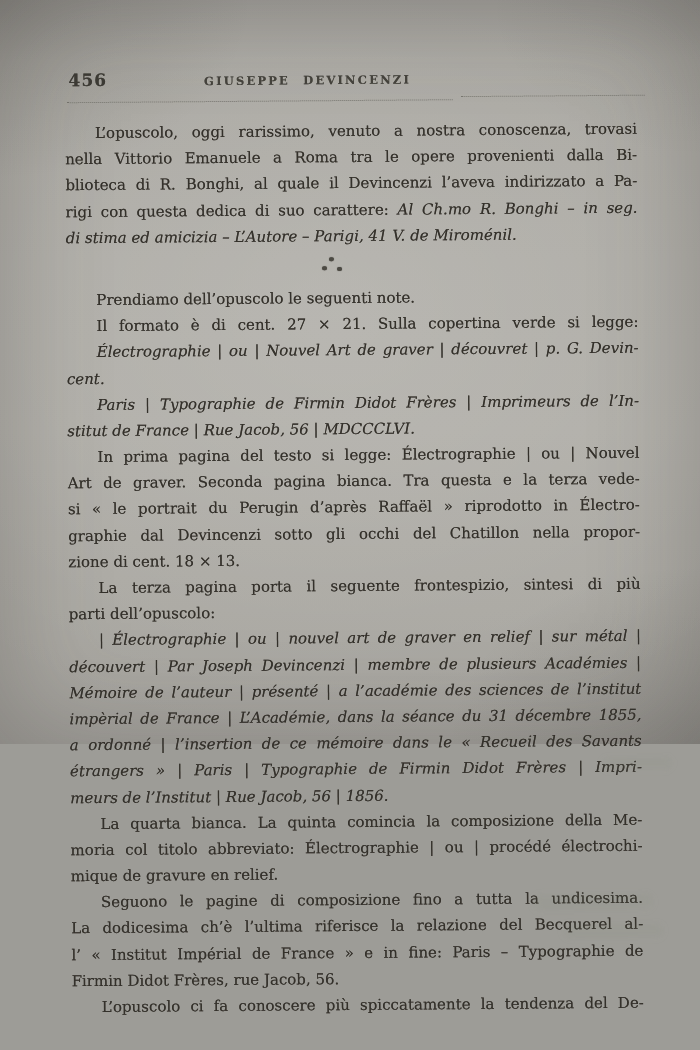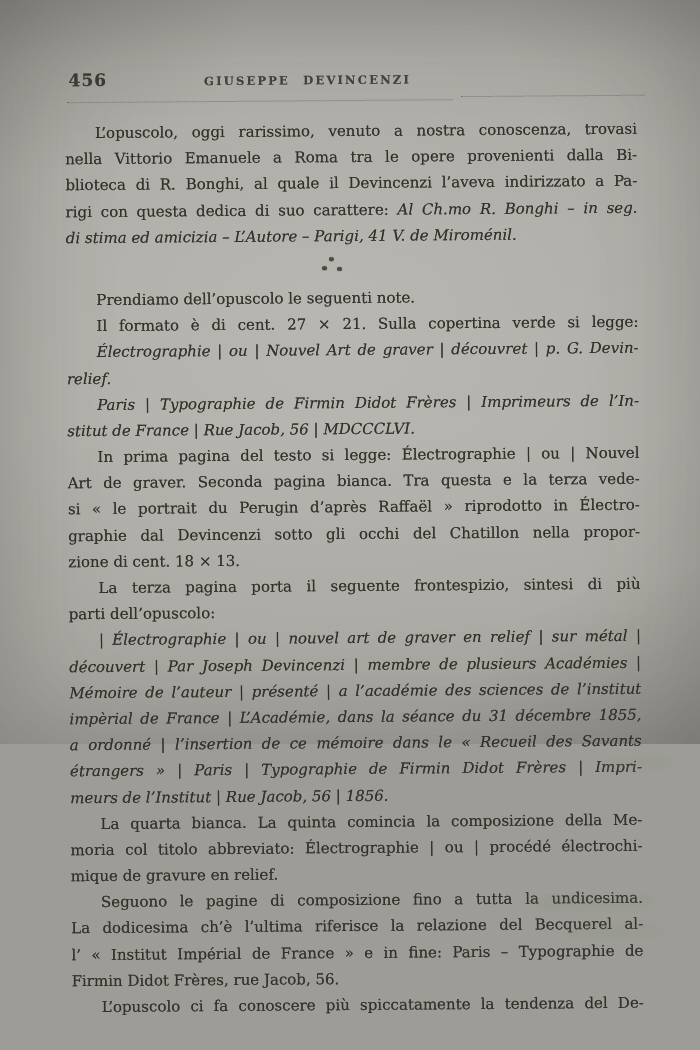--- a/index.html
+++ b/index.html
@@ -108,21 +108,21 @@
           <span class="dot d3"></span>
         </div>
         <div class="para">
           <div class="line ind"><span>Prendiamo dell’opuscolo le seguenti note.</span></div>
         </div>
         <div class="para">
           <div class="line just ind"><span>Il formato è di cent. 27 × 21. Sulla copertina verde si legge:</span></div>
         </div>
         <div class="para">
           <div class="line just ind"><span class="it">Électrographie | ou | Nouvel Art de graver | découvret | p. G. Devin-</span></div>
-          <div class="line"><span class="it">relief.</span></div>
+          <div class="line"><span class="it">cent.</span></div>
         </div>
         <div class="para">
           <div class="line just ind"><span class="it">Paris | Typographie de Firmin Didot Frères | Imprimeurs de l’In-</span></div>
           <div class="line"><span class="it">stitut de France | Rue Jacob, 56 | MDCCCLVI.</span></div>
         </div>
         <div class="para">
           <div class="line just ind"><span>In prima pagina del testo si legge: Électrographie | ou | Nouvel</span></div>
           <div class="line just"><span>Art de graver. Seconda pagina bianca. Tra questa e la terza vede-</span></div>
           <div class="line just"><span>si « le portrait du Perugin d’après Raffaël » riprodotto in Électro-</span></div>
           <div class="line just"><span>graphie dal Devincenzi sotto gli occhi del Chatillon nella propor-</span></div>

